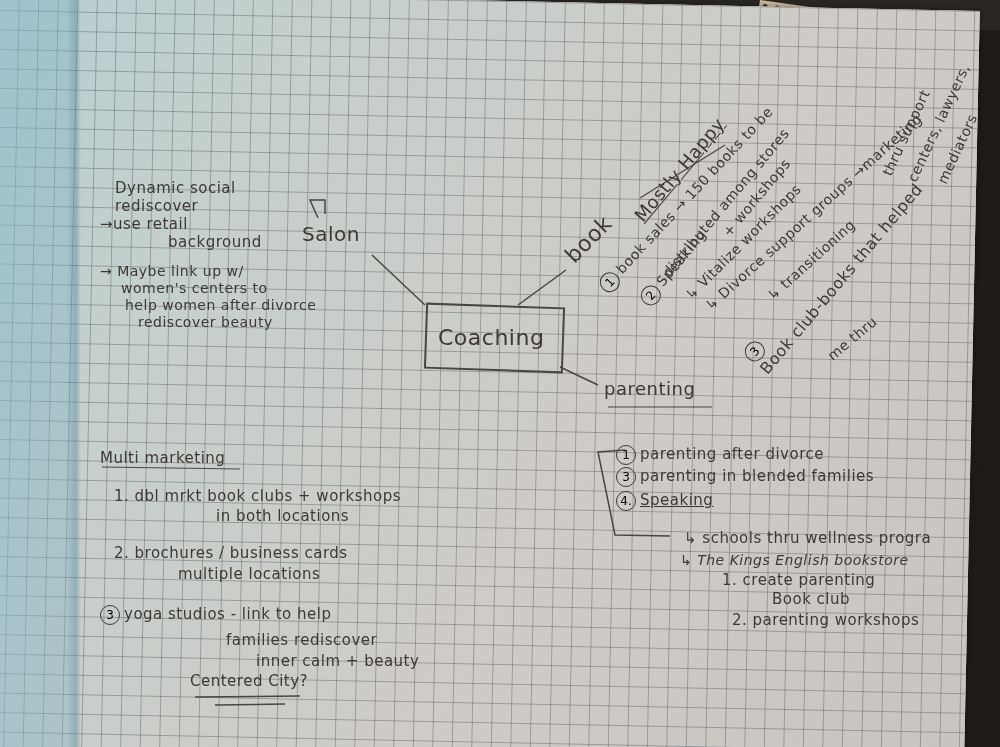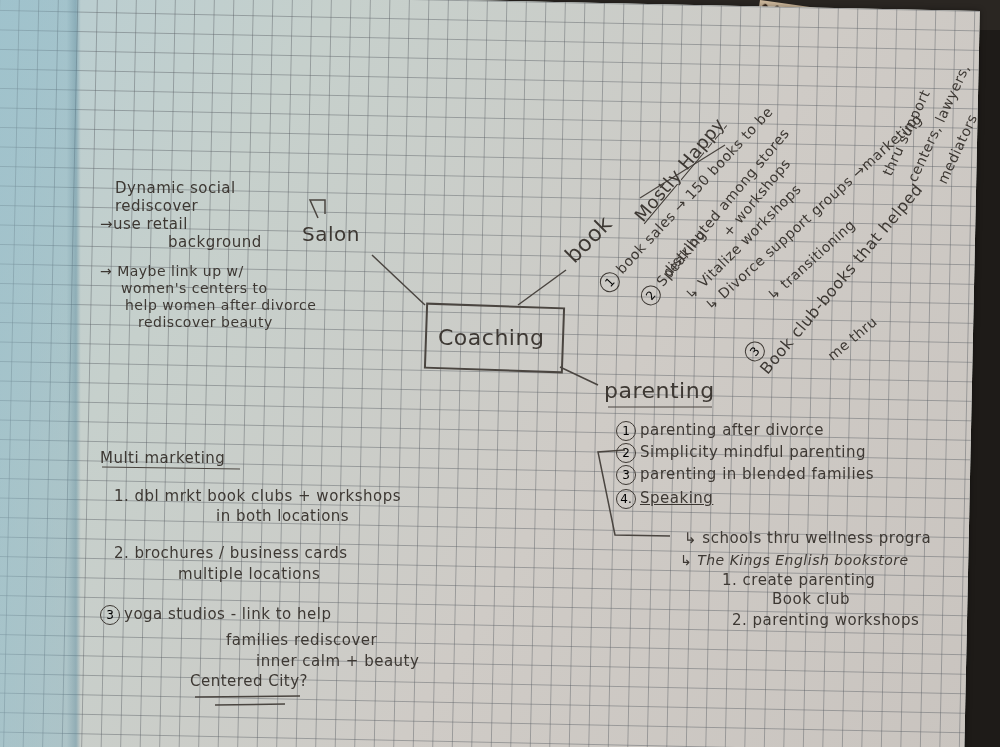--- a/index.html
+++ b/index.html
@@ -101,24 +101,23 @@
 <div class="ink small" style="left:765px;top:292px;transform:rotate(-42deg);transform-origin:left top;">↳ transitioning</div>
 <div class="ink small" style="left:880px;top:172px;transform:rotate(-65deg);transform-origin:left top;">thru support</div>
 <div class="ink small" style="left:905px;top:178px;transform:rotate(-65deg);transform-origin:left top;">centers, lawyers,</div>
 <div class="ink small" style="left:935px;top:180px;transform:rotate(-65deg);transform-origin:left top;">mediators</div>
 
 <div style="position:absolute;left:740px;top:352px;transform:rotate(-50deg);transform-origin:left top;">
   <span class="circled">3</span><span class="ink" style="position:static;font-size:16px;">Book club-books that helped</span>
 </div>
 <div class="ink small" style="left:825px;top:352px;transform:rotate(-40deg);transform-origin:left top;">me thru</div>
 
-<div class="ink" style="left:604px;top:378px;font-size:22px;">parenting</div>
+<div class="ink" style="left:604px;top:378px;font-size:18px;">parenting</div>
 <div style="position:absolute;left:616px;top:420px;">
-  <div style="position:relative;height:22px;"><span class="circled">1</span><span class="ink hand" style="position:static;">parenting after divorce</span></div>
-  <div style="position:relative;height:22px;"><span class="circled">2</span><span class="ink hand" style="position:static;">Simplicity mindful parenting</span></div>
+  <div style="position:relative;height:22px;margin-top:24px;"><span class="circled">1</span><span class="ink hand" style="position:static;">parenting after divorce</span></div>
   <div style="position:relative;height:24px;"><span class="circled">3</span><span class="ink hand" style="position:static;">parenting in blended families</span></div>
   <div style="position:relative;height:24px;"><span class="circled">4.</span><span class="ink hand u" style="position:static;">Speaking</span></div>
 </div>
 <div class="ink hand" style="left:676px;top:530px;margin-left:8px;">↳ schools thru wellness progra</div>
 <div class="ink small" style="left:680px;top:553px;font-style:italic;">↳ The Kings English bookstore</div>
 <div class="ink hand" style="left:722px;top:572px;">1. create parenting</div>
 <div class="ink hand" style="left:772px;top:591px;">Book club</div>
 <div class="ink hand" style="left:732px;top:612px;">2. parenting workshops</div>
 
 <div class="ink hand" style="left:100px;top:450px;">Multi marketing</div>

